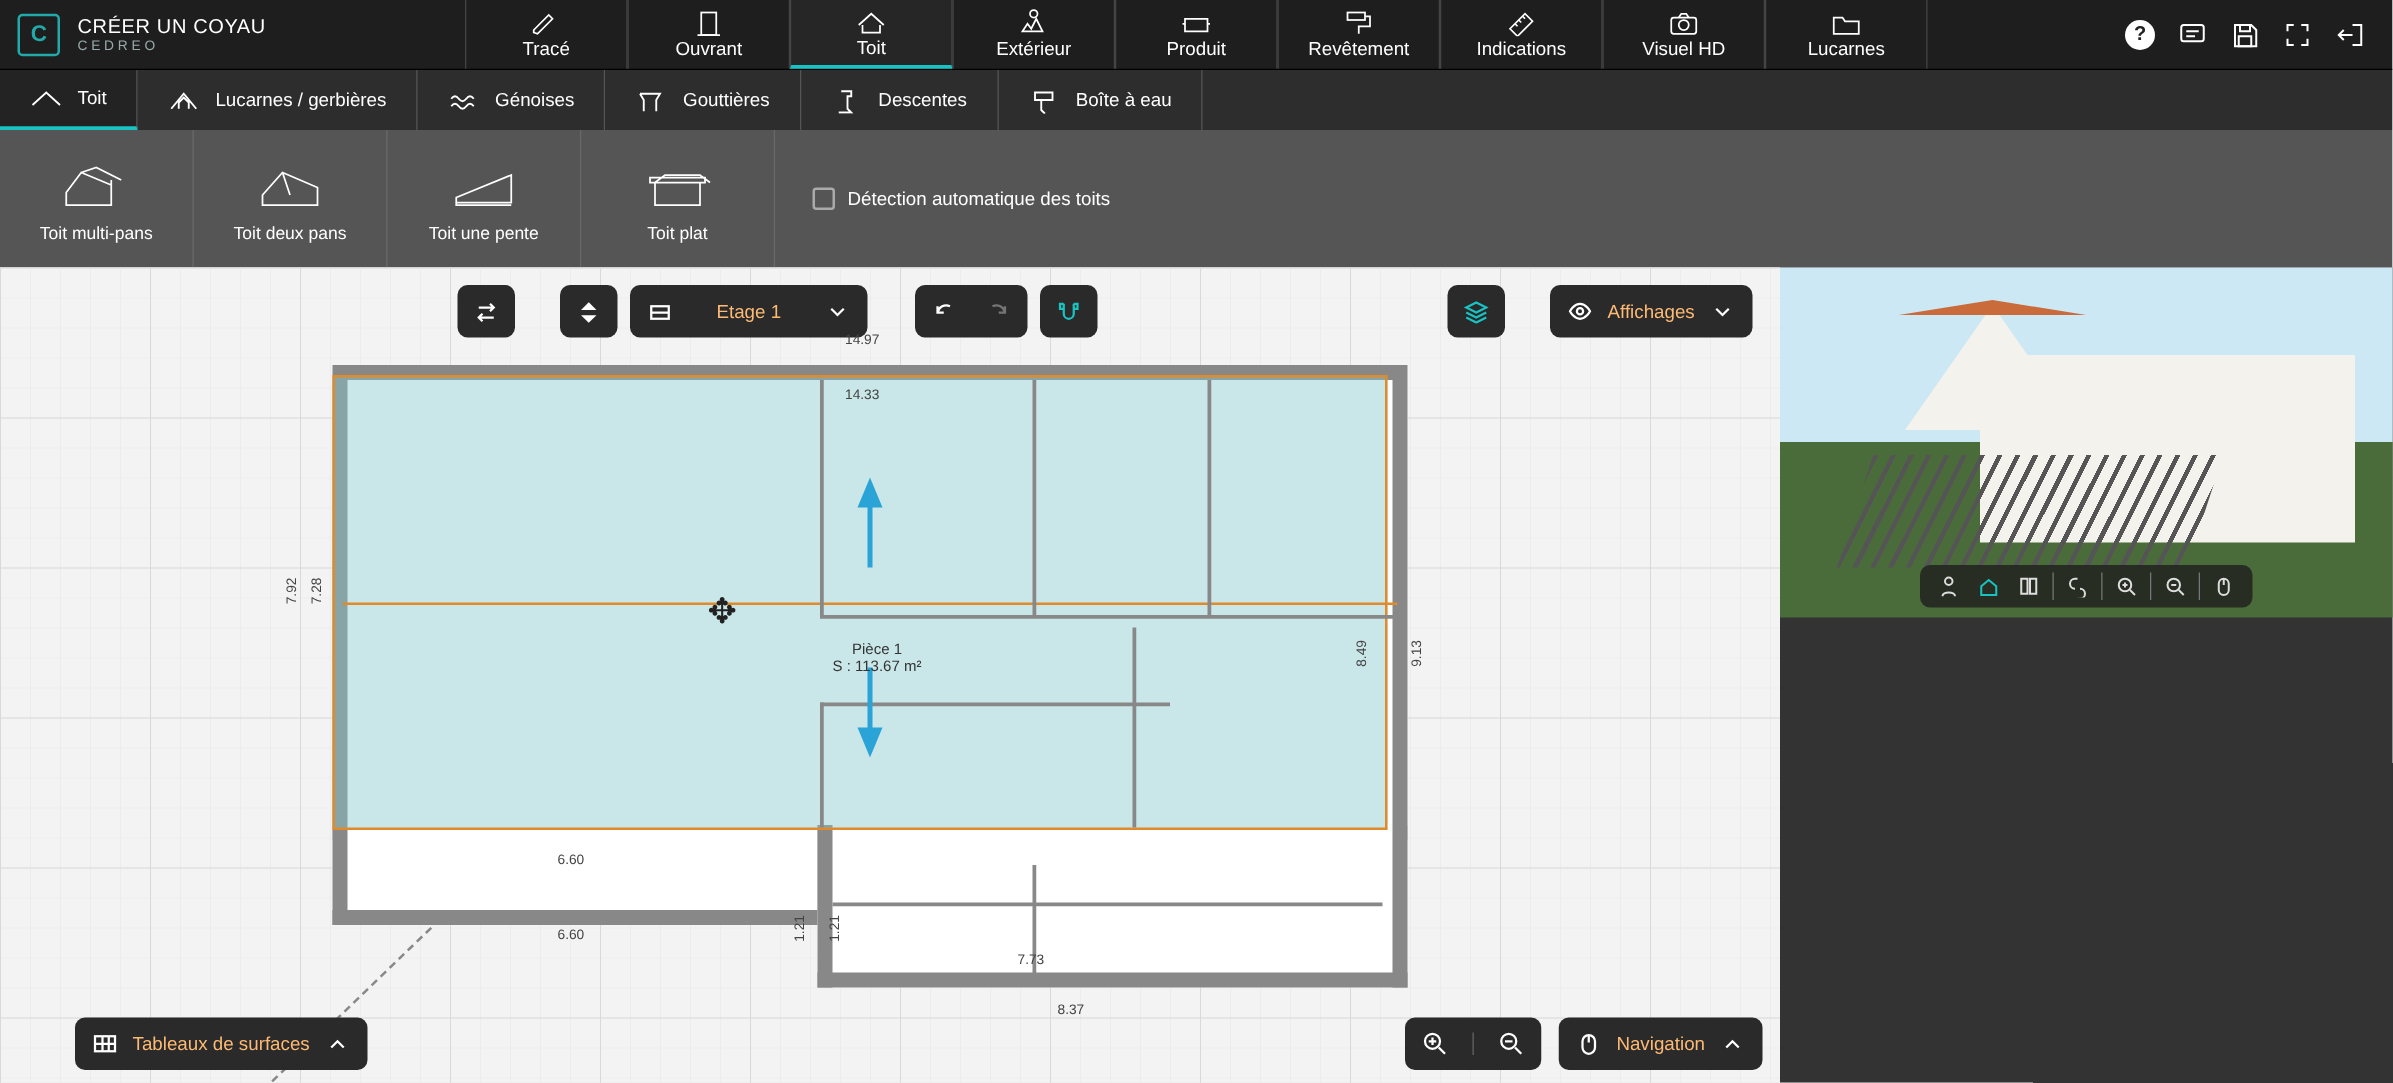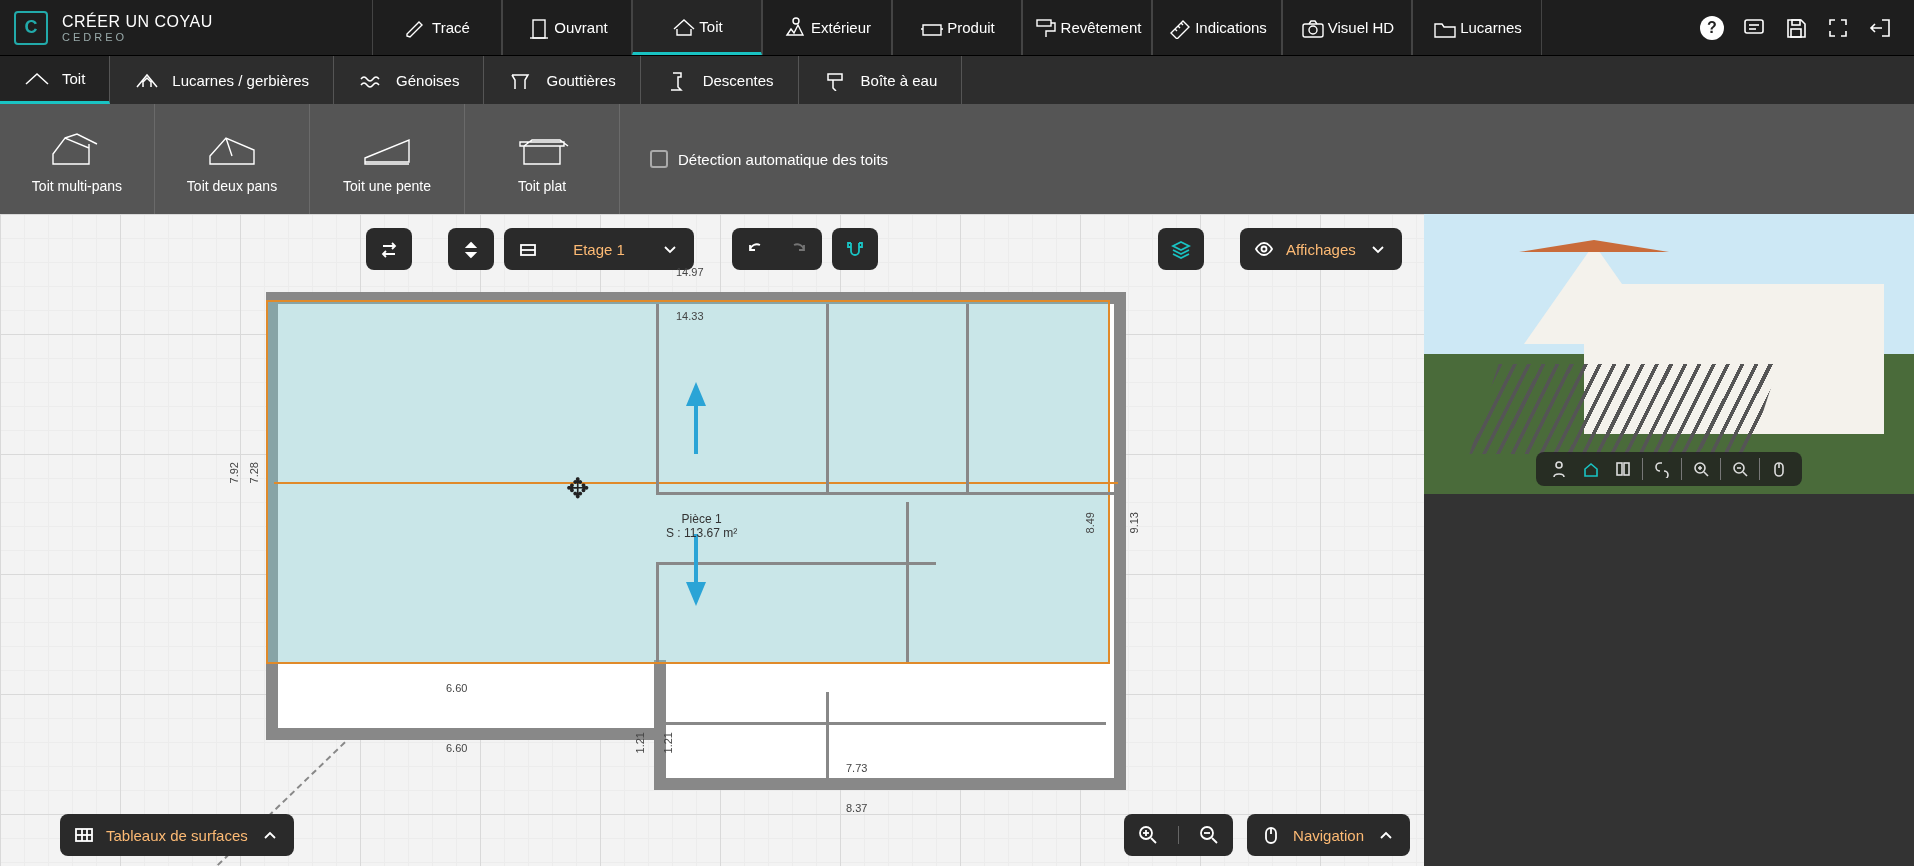--- a/index.html
+++ b/index.html
@@ -5,21 +5,21 @@
   * { margin:0; padding:0; box-sizing:border-box; font-family:Arial,Helvetica,sans-serif; user-select:none; }
   html,body { width:1914px; height:866px; overflow:hidden; background:#e8e8e8; }
   
   .topbar { display:flex; height:56px; background:#1e1e1e; color:#fff; border-bottom:1px solid #000;}
   .logo-area{display:flex;align-items:center;padding:0 14px;width:372px;min-width:372px;}
   .logo-mark{width:34px;height:34px;border:2px solid #2aa;border-radius:4px;display:flex;align-items:center;justify-content:center;color:#2aa;font-weight:bold;margin-right:14px;font-size:18px;}
   .logo-col{display:flex;flex-direction:column;}
   .doc-title{font-size:16px;letter-spacing:.5px;}
   .brand{font-size:11px;letter-spacing:3px;color:#9aa;}
   .main-tabs{display:flex;flex:1;}
-  .main-tab{flex:0 0 auto; width:130px; display:flex;flex-direction:row;align-items:center;justify-content:center;border-left:1px solid #444;border-right:1px solid #444;cursor:pointer;font-size:15px;gap:2px;padding:4px 0;}
+  .main-tab{flex:0 0 auto; width:130px; display:flex;flex-direction:column;align-items:center;justify-content:center;border-left:1px solid #444;border-right:1px solid #444;cursor:pointer;font-size:15px;gap:2px;padding:4px 0;}
   .main-tab.active{border-bottom:3px solid #19c3c3;background:#262626;}
   .main-tab svg{width:26px;height:22px;stroke:#fff;fill:none;stroke-width:1.4;}
   .right-icons{display:flex;align-items:center;gap:18px;padding:0 22px;margin-left:auto;}
   .right-icons .ic{width:24px;height:24px;stroke:#fff;fill:none;stroke-width:1.6;cursor:pointer;}
   .right-icons .help{background:#fff;color:#222;border-radius:50%;width:24px;height:24px;display:flex;align-items:center;justify-content:center;font-weight:bold;font-size:16px;}
   
   .subbar{display:flex;height:48px;background:#2d2d2d;color:#fff;}
   .sub-tab{display:flex;align-items:center;gap:12px;padding:0 24px;border-right:1px solid #555;cursor:pointer;font-size:15px;}
   .sub-tab.active{border-bottom:3px solid #19c3c3;background:#232323;}
   .sub-tab svg{width:26px;height:22px;stroke:#fff;fill:none;stroke-width:1.5;}
@@ -345,21 +345,21 @@
       <span class="dim" style="left:410px;top:4px">14.97</span>
       <span class="dim" style="left:410px;top:48px">14.33</span>
       <span class="dim v" style="left:-38px;top:200px">7.92</span>
       <span class="dim v" style="left:-18px;top:200px">7.28</span>
       <span class="dim v" style="left:818px;top:250px">8.49</span>
       <span class="dim v" style="left:862px;top:250px">9.13</span>
       <span class="dim" style="left:180px;top:420px">6.60</span>
       <span class="dim" style="left:180px;top:480px">6.60</span>
       <span class="dim v" style="left:368px;top:470px">1.21</span>
       <span class="dim v" style="left:396px;top:470px">1.21</span>
-      <span class="dim" style="left:580px;top:500px">7.73</span>
+      <span class="dim" style="left:548px;top:500px">7.73</span>
       <span class="dim" style="left:580px;top:540px">8.37</span>
     </div>
 
     <div class="bottombar">
       <div class="pill">
         <svg>
             <rect x="2" y="4" width="16" height="12"></rect>
             <line x1="2" y1="10" x2="18" y2="10"></line>
             <line x1="8" y1="4" x2="8" y2="16"></line>
             <line x1="13" y1="4" x2="13" y2="16"></line>

